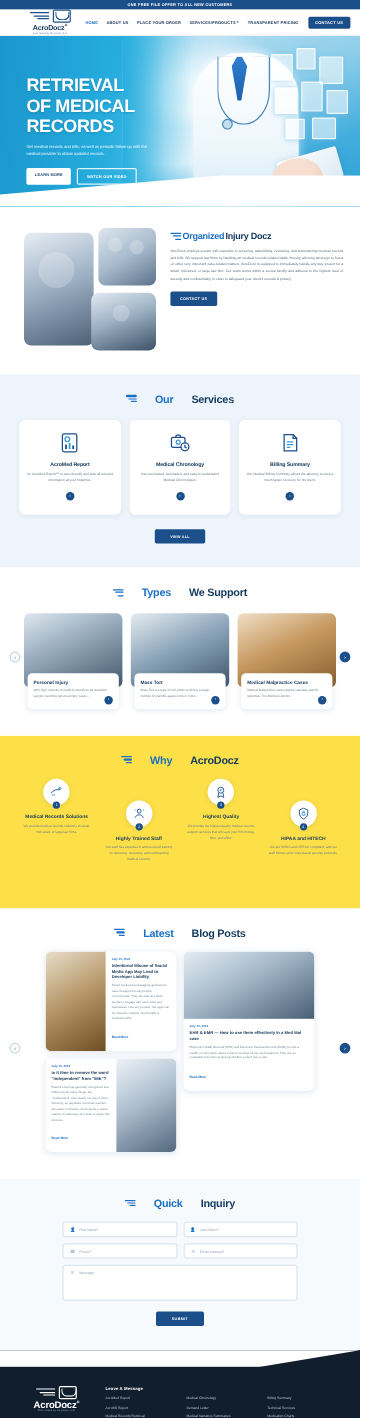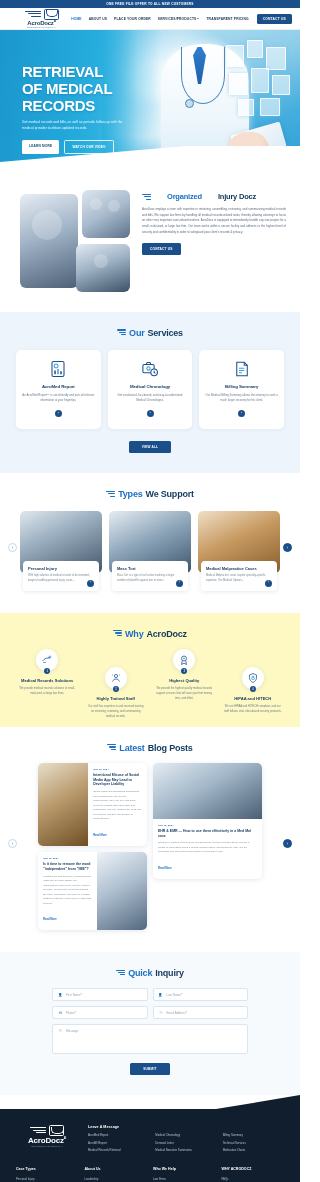--- a/index.html
+++ b/index.html
@@ -146,21 +146,21 @@
   }
   .hero-cut{
     position:absolute; left:0; bottom:0; width:100%; height:26px; z-index:4;
     background:#fff;
     clip-path: polygon(0 62%, 62% 0, 100% 0, 100% 100%, 0 100%);
   }
 
   
   .sec-title{
     text-align:center; font-size:9px; font-weight:800; color:#123a5e;
-    letter-spacing:-.2px; display:flex; align-items:center; justify-content:center; gap:3px;
+    letter-spacing:-.2px; display:flex; align-items:center; justify-content:center; gap:15px;
   }
   .sec-title .hl{ color:#1b6fc4; }
   .title-dash{ display:inline-block; width:9px; }
   .title-dash i{ display:block; height:1.2px; background:#1b6fc4; margin-bottom:1.2px; border-radius:1px; }
   .title-dash i:nth-child(1){ width:9px; }
   .title-dash i:nth-child(2){ width:7px; margin-left:2px; }
   .title-dash i:nth-child(3){ width:5px; margin-left:4px; }
 
   
   .organized{ display:flex; padding:16px 14px 18px; gap:8px; background:#fff; }
@@ -168,21 +168,21 @@
   .photo{ background:#cfd8e2; border-radius:6px; overflow:hidden; position:relative; }
   .ph1{ position:absolute; left:6px; top:6px; width:58px; height:94px;
         background:linear-gradient(160deg,#e7edf3 0%,#9fb2c6 45%,#4d6076 100%); }
   .ph2{ position:absolute; left:68px; top:2px; width:48px; height:48px;
         background:linear-gradient(150deg,#dde6ee 0%,#a8bacd 50%,#5c7289 100%); }
   .ph3{ position:absolute; left:62px; top:56px; width:54px; height:48px;
         background:linear-gradient(160deg,#e3eaf1 0%,#9db1c4 45%,#3d5167 100%); }
   .ph-person{ position:absolute; border-radius:50%; background:rgba(255,255,255,.22); }
   .org-text{ flex:1; padding-top:4px; }
   .org-text h2{ font-size:7.5px; font-weight:800; color:#0f3559; letter-spacing:-.2px;
-                display:flex; align-items:flex-end; gap:16px; }
+                display:flex; align-items:flex-end; gap:1px; }
   .org-text h2 .hl{ color:#1b6fc4; }
   .org-body{ font-size:2.9px; line-height:1.95; color:#5b6b7b; margin-top:6px; text-align:justify; }
   .btn-blue{
     display:inline-block; background:#1b4f8a; color:#fff; font-size:3.2px; font-weight:700;
     padding:4px 8px; border-radius:1.5px; margin-top:8px; letter-spacing:.2px;
   }
 
   
   .services{ background:#eef4fb; padding:16px 0 20px; }
   .svc-cards{ display:flex; gap:7px; justify-content:center; margin-top:12px; padding:0 16px; }
@@ -221,21 +221,21 @@
   .case-cap .circle-arrow{ position:absolute; right:5px; bottom:4px; margin:0; }
   .arrow-btn{
     position:absolute; top:50%; width:9px; height:9px; border-radius:50%;
     display:flex; align-items:center; justify-content:center; font-size:4px; color:#1b4f8a;
     border:.7px solid #c6d6e6; background:#fff;
   }
   .arrow-left{ left:8px; }
   .arrow-right{ right:8px; background:#1b4f8a; color:#fff; border-color:#1b4f8a; }
 
   
-  .why{ background:#fef9c3; padding:16px 0 8px; }
+  .why{ background:#fde047; padding:16px 0 38px; }
   .why-wrap{ display:flex; justify-content:center; gap:2px; margin-top:10px; padding:0 14px; position:relative; }
   .why-item{ flex:1; text-align:center; position:relative; }
   .why-item.up{ margin-top:0px; }
   .why-item.dn{ margin-top:18px; }
   .why-bub{
     width:22px; height:22px; border-radius:50%; background:#fff; margin:0 auto;
     display:flex; align-items:center; justify-content:center;
     box-shadow:0 1px 4px rgba(30,70,120,.13);
   }
   .why-num{

